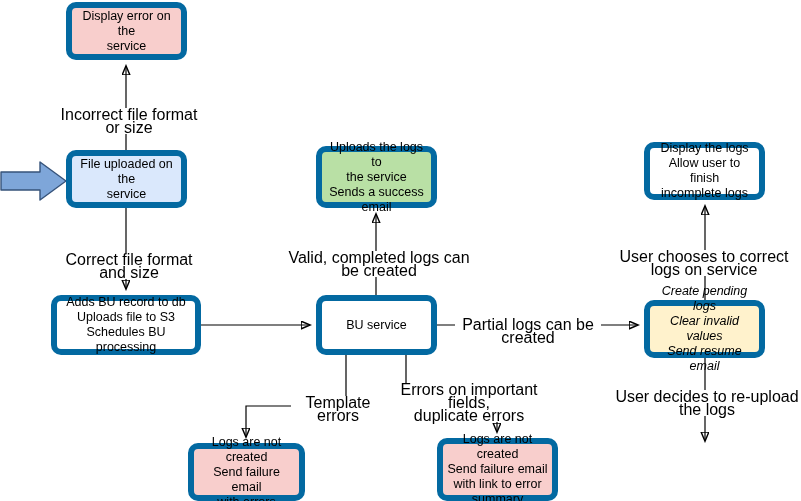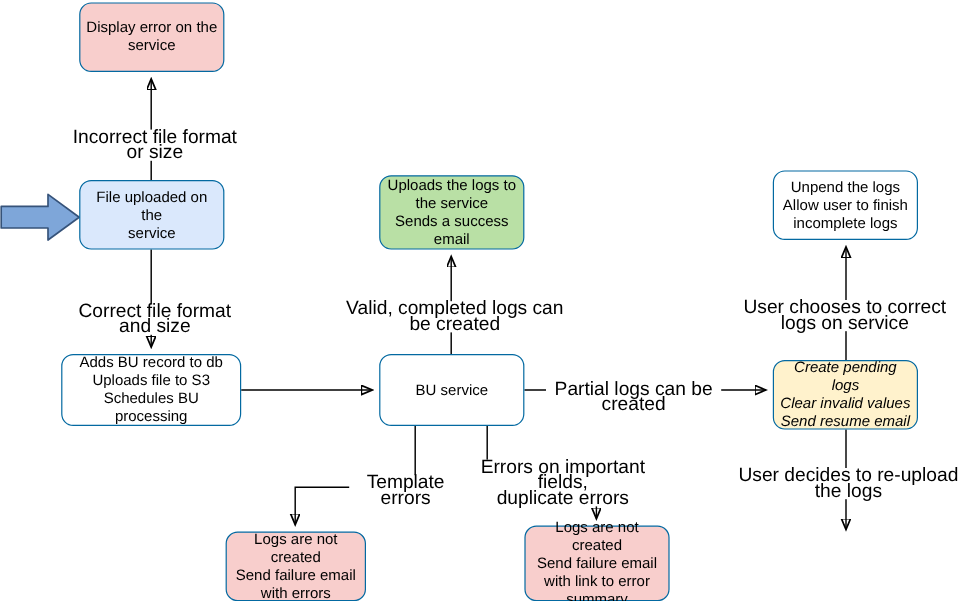--- a/index.html
+++ b/index.html
@@ -11,21 +11,21 @@
     position: relative;
     width: 801px;
     height: 501px;
     background: #ffffff;
     overflow: hidden;
     font-family: "Liberation Sans", sans-serif;
   }
   .node {
     position: absolute;
     box-sizing: border-box;
-    border: 1px solid #0369a1;
+    border: 6px solid #0369a1;
     border-radius: 10px;
     display: flex;
     align-items: center;
     justify-content: center;
     text-align: center;
     font-size: 12.5px;
     line-height: 15px;
     color: #000000;
     white-space: pre-line;
     padding: 2px 4px;
@@ -121,21 +121,21 @@
 Uploads file to S3
 Schedules BU processing</div>
 
   <div class="node" style="left:316px; top:146px; width:121px; height:62px; background:#b9e0a5;">Uploads the logs to
 the service
 Sends a success
 email</div>
 
   <div class="node" style="left:316px; top:295px; width:121px; height:60px; background:#ffffff;">BU service</div>
 
-  <div class="node" style="left:644px; top:142px; width:121px; height:58px; background:#ffffff;">Unpend the logs
+  <div class="node" style="left:644px; top:142px; width:121px; height:58px; background:#ffffff;">Display the logs
 Allow user to finish
 incomplete logs</div>
 
   <div class="node" style="left:644px; top:300px; width:121px; height:58px; background:#fff2cc;font-style:italic;">Create pending logs
 Clear invalid values
 Send resume email</div>
 
   <div class="node" style="left:188px; top:443px; width:117px; height:58px; background:#f8cecc;">Logs are not created
 Send failure email
 with errors</div>

